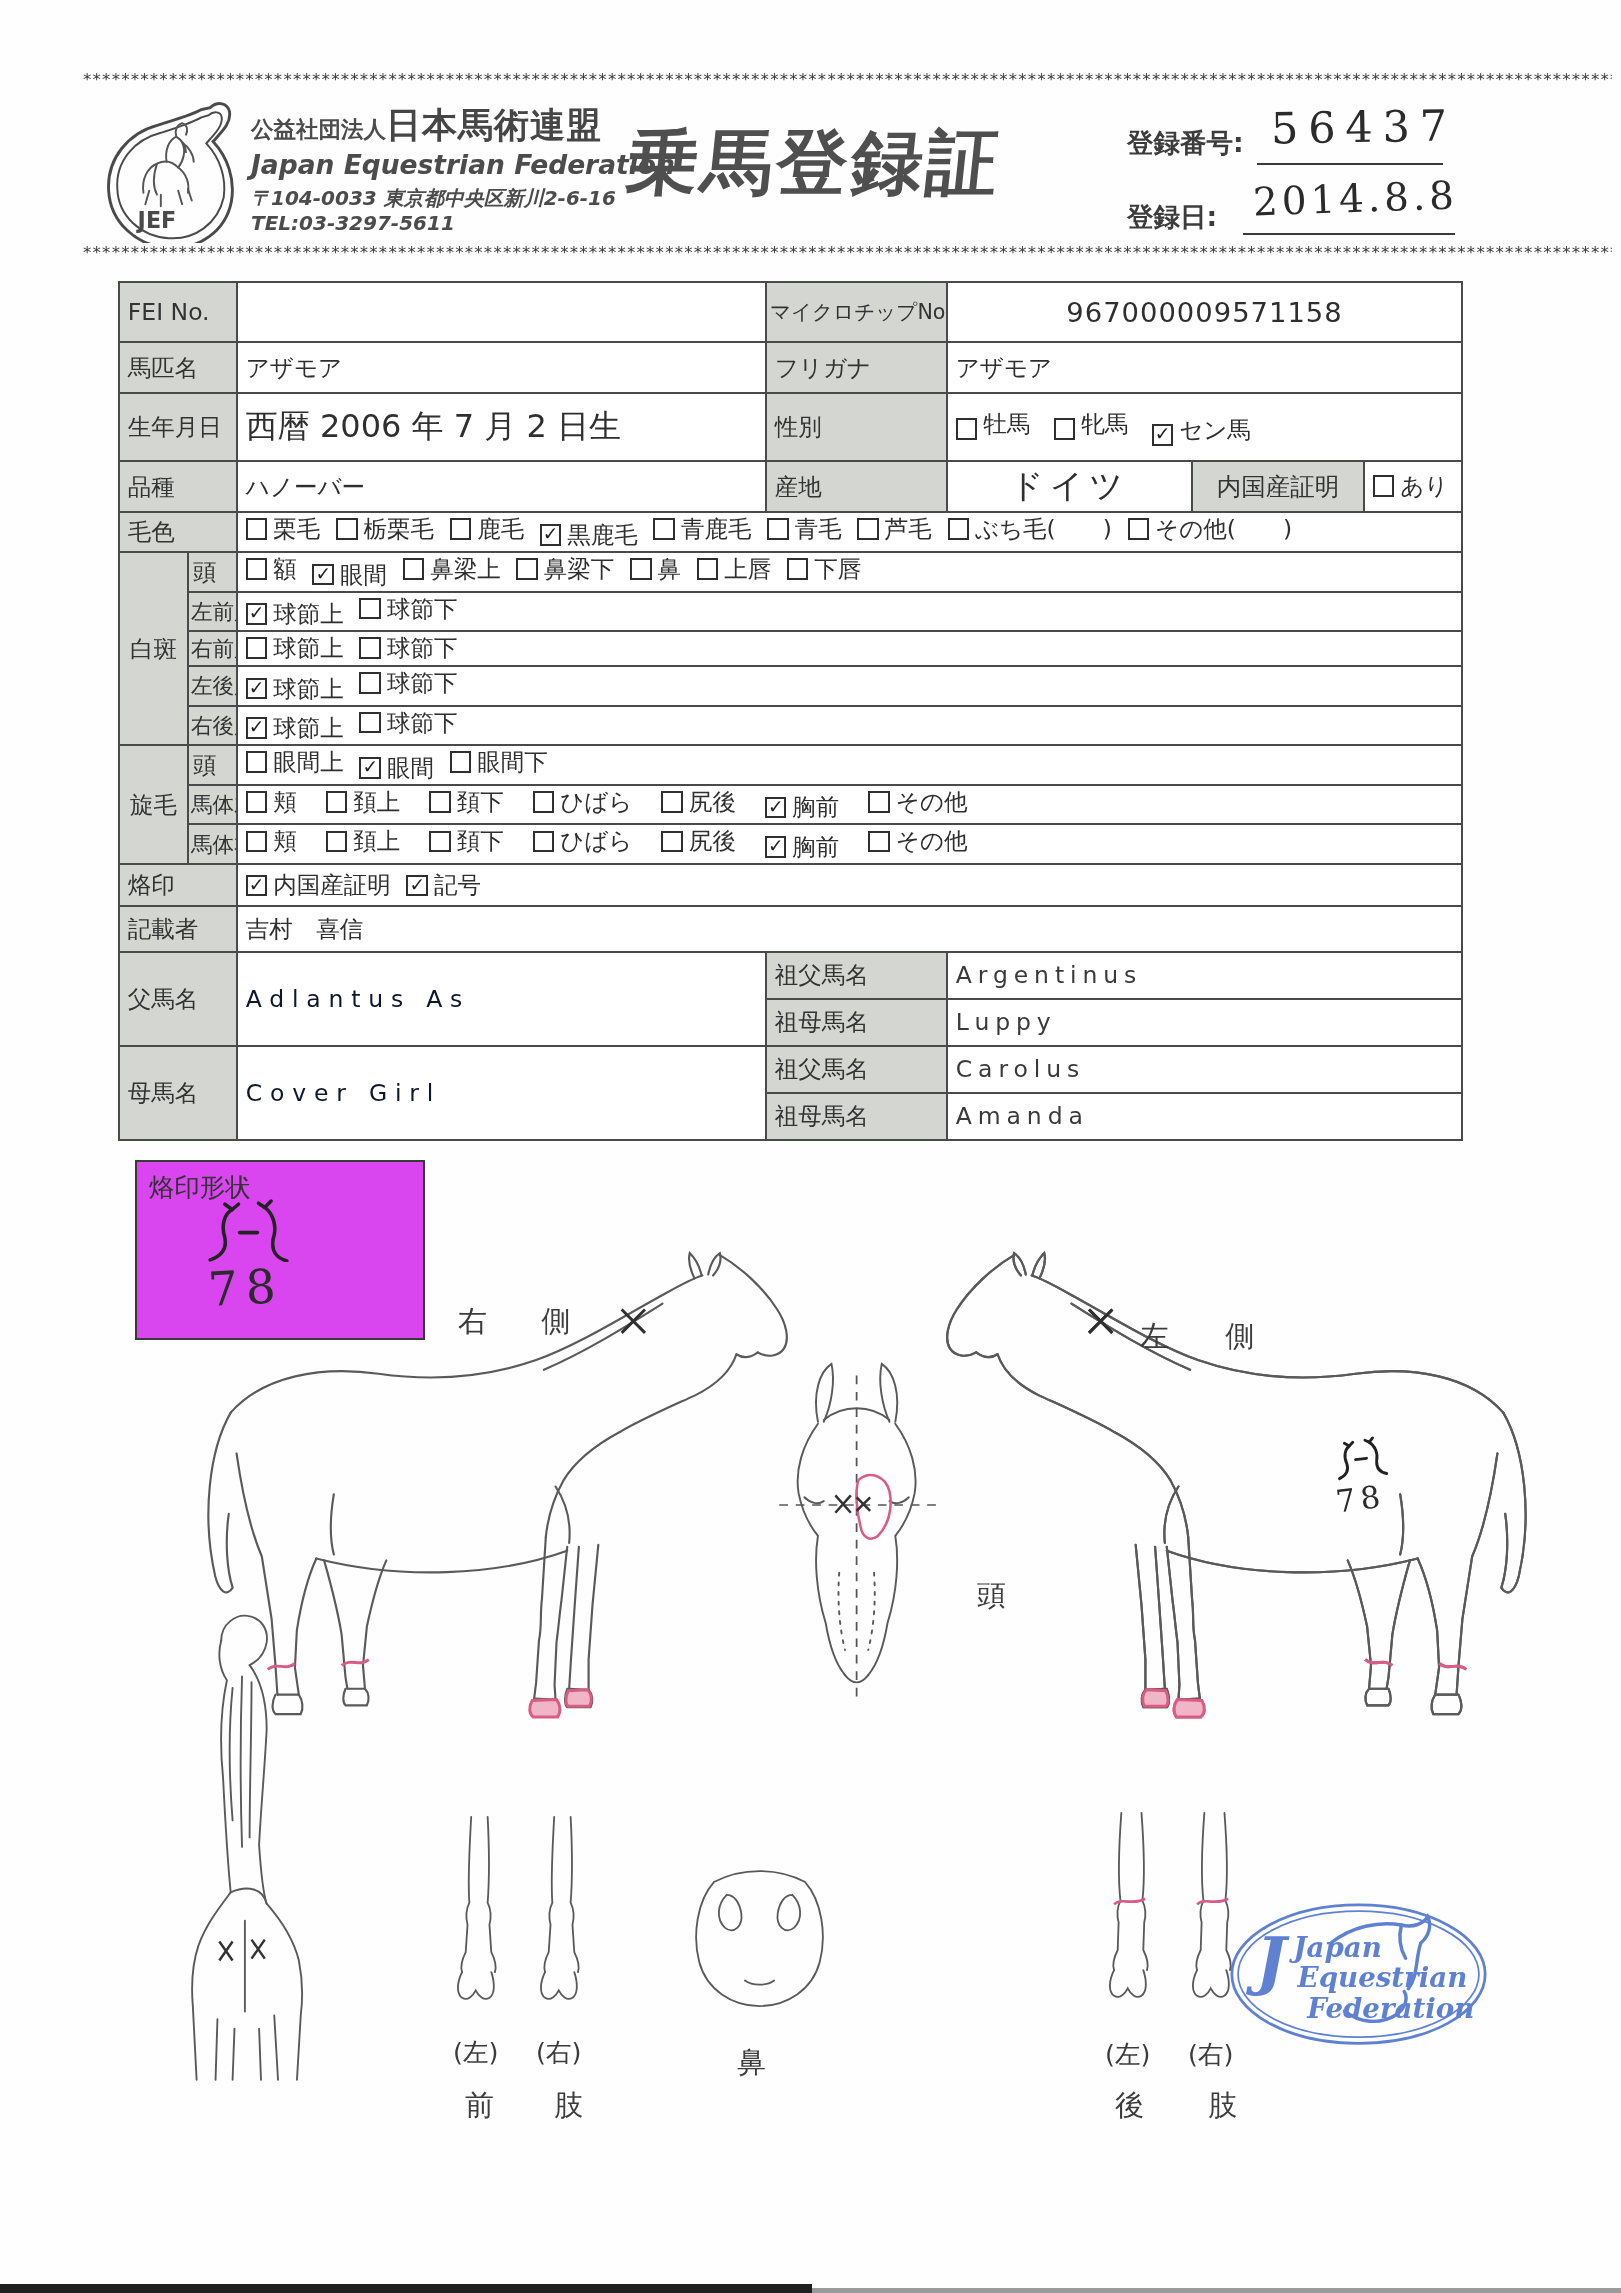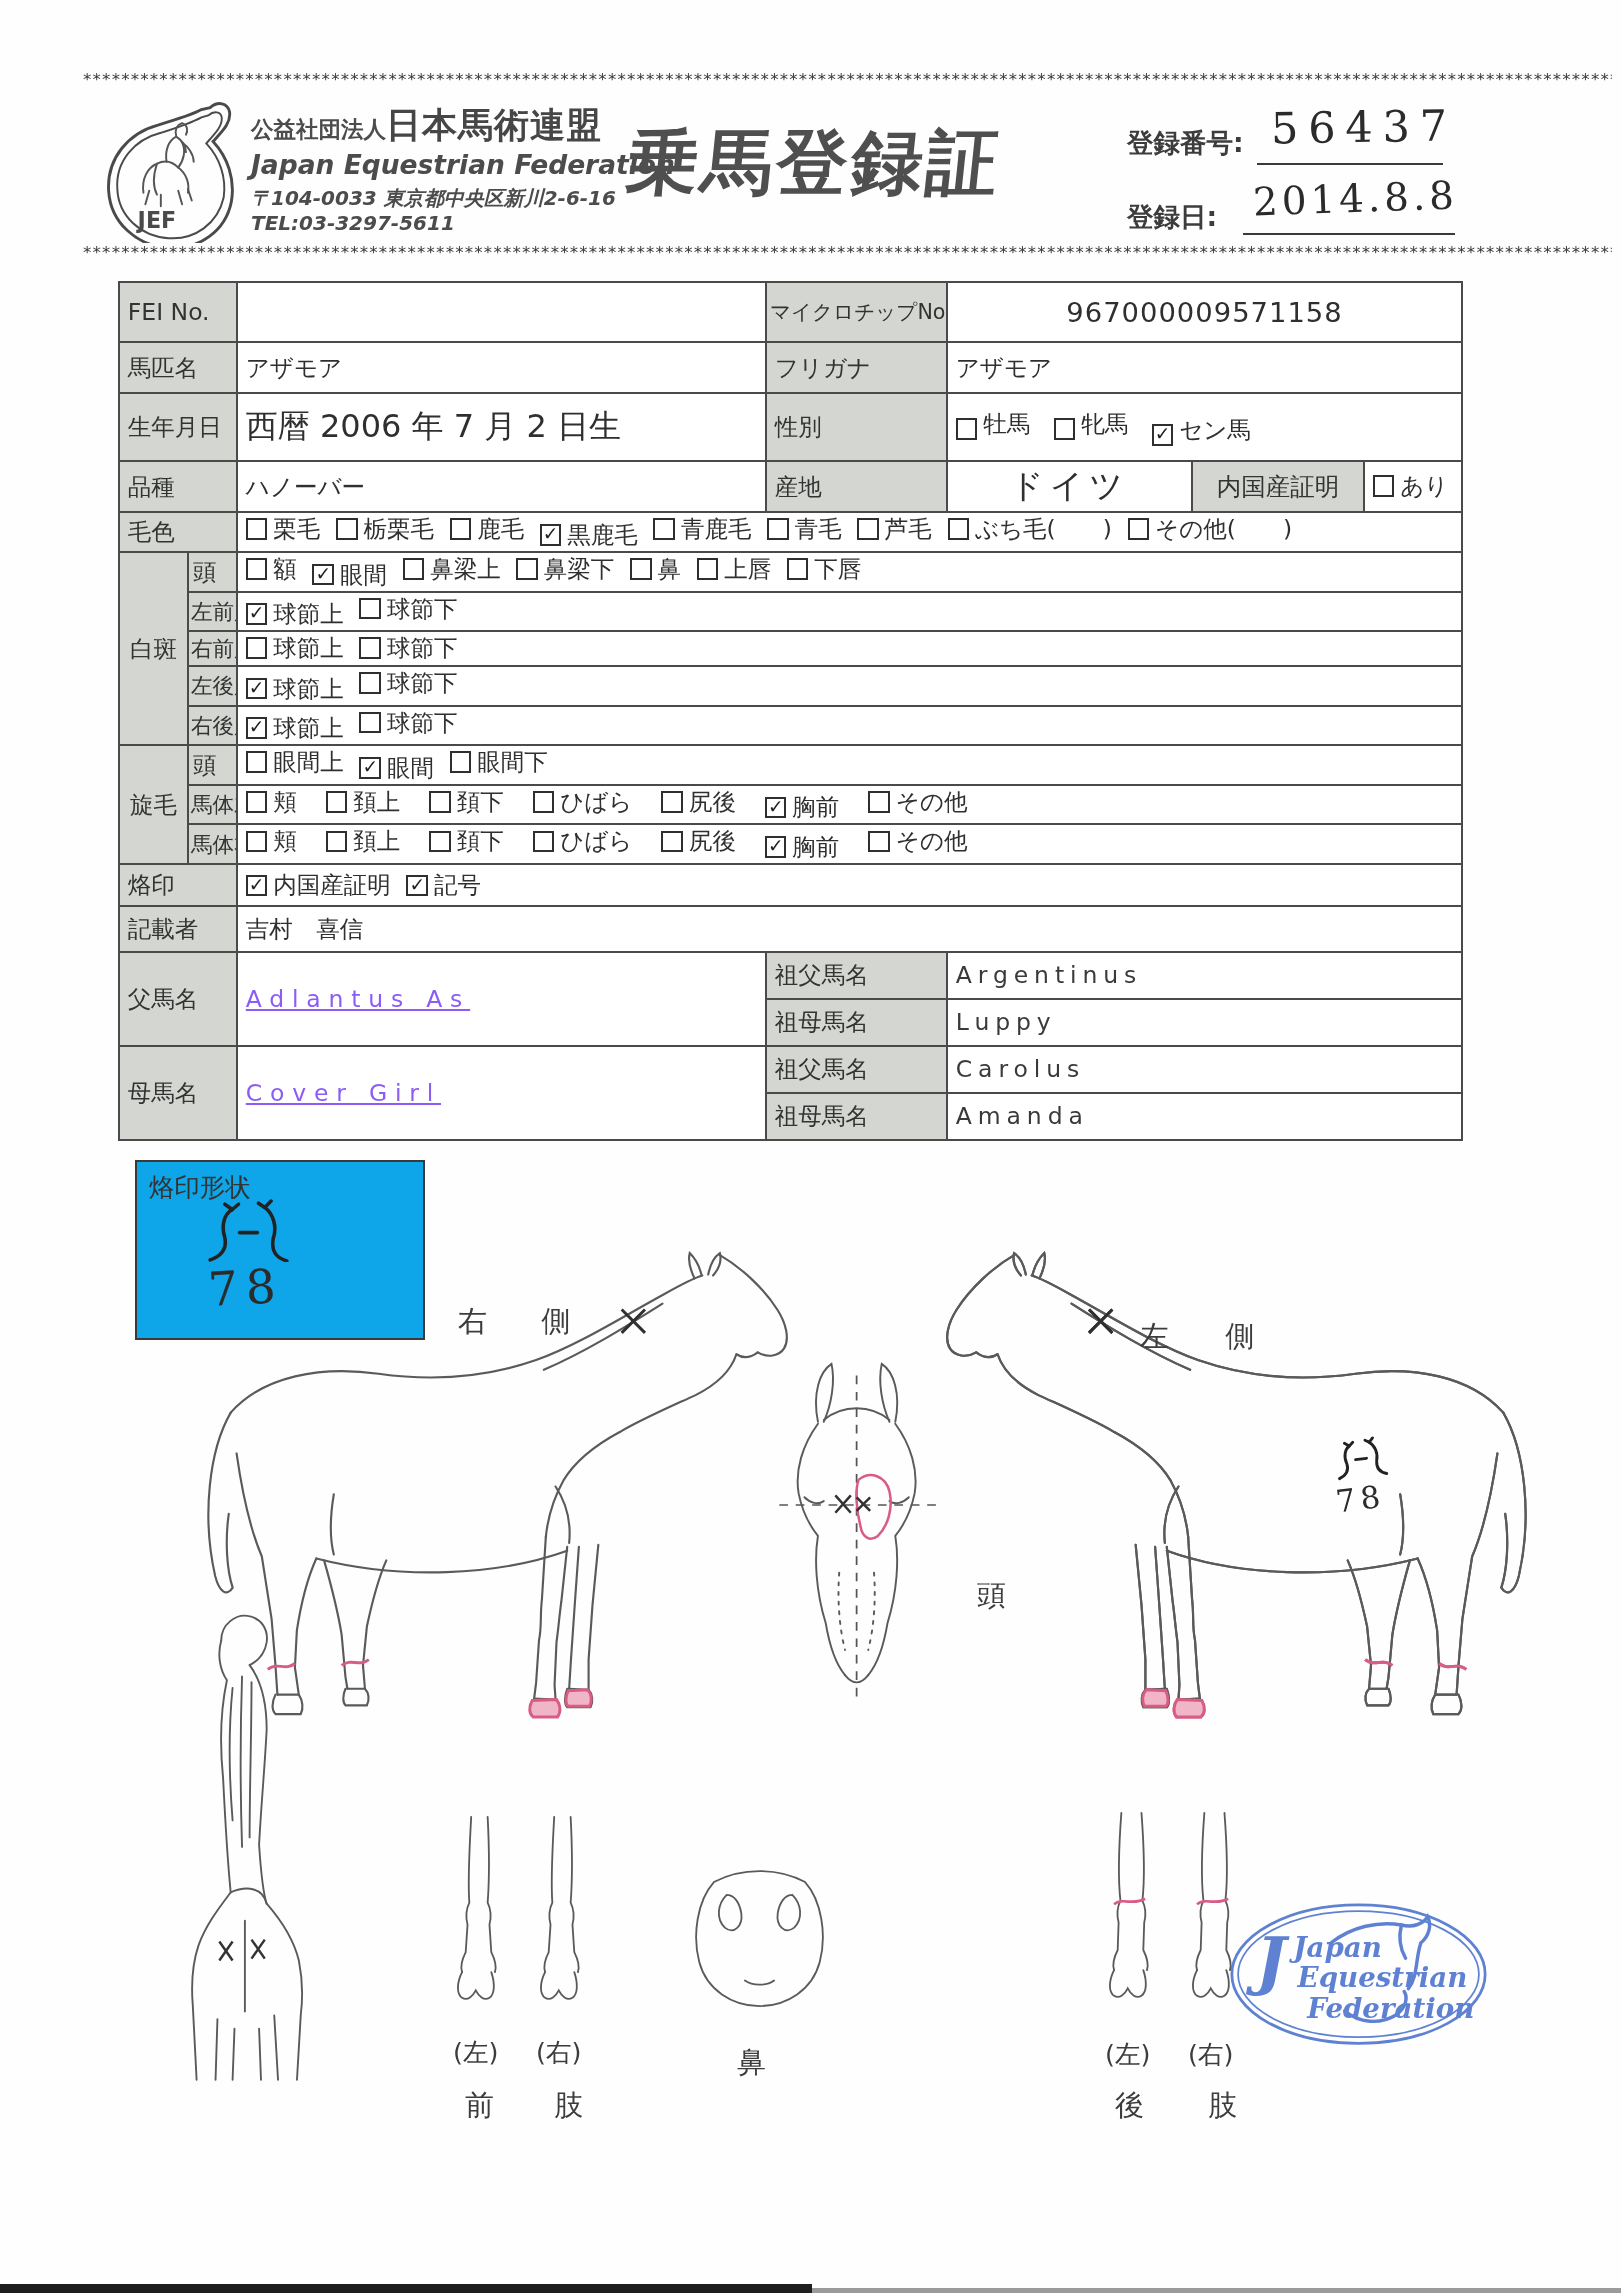--- a/index.html
+++ b/index.html
@@ -16,31 +16,31 @@
   .reglab{font-size:26.5px;color:#3c3c3c;font-weight:bold;}
   .handwrite{font-family:"DejaVu Serif",serif;color:#2b2b2b;}
   .regline{border-bottom:2.9px solid #3a3a3a;}
   
   table.main{border-collapse:collapse;table-layout:fixed;width:1343px;}
   table.main td{border:2px solid #4a4a4a;padding:0 7.8px;font-size:23.5px;overflow:hidden;white-space:nowrap;}
   td.lab{background:#d3d6d1;color:#333;}
   td.val{background:#fff;}
   .big{font-size:31px;}
   .ctr{text-align:center;}
-  .ped{font-size:33px;letter-spacing:7.8px;font-weight:500;color:#8b5cf6;text-decoration:underline;}
+  .ped{font-size:33px;letter-spacing:7.8px;font-weight:500;color:#0f172a;}
   .ped2{font-size:29px;letter-spacing:5.9px;font-weight:500;color:#3a3a3a;}
   
   .opt{display:inline-flex;align-items:center;margin-right:15.7px;}
   .opts-mid .opt{margin-right:23.5px;align-items:flex-end;}
   .opts-wide .opt{margin-right:29px;}
   .cb{display:inline-block;width:17.6px;height:17.6px;border:2.5px solid #2f2f2f;margin-right:5.9px;
       font-size:18.6px;line-height:15.7px;text-align:center;color:#1e1e1e;font-weight:bold;flex:0 0 auto;}
   .optlab{font-size:23.5px;color:#2f2f2f;}
   
-  .brandbox{border:2.9px solid #3a3a3a;background:#0ea5e9;}
+  .brandbox{border:2.9px solid #3a3a3a;background:#d946ef;}
   .brandbox .bl{font-size:25.5px;color:#333;}
   
   .diaglab{font-size:29px;color:#3c3c3c;}
   .small-lab{font-size:25.5px;color:#3c3c3c;}
   svg{display:block;}
   .stamp-text{font-family:"DejaVu Serif",serif;font-style:italic;font-weight:bold;}
 </style>
 </head>
 <body>
 

